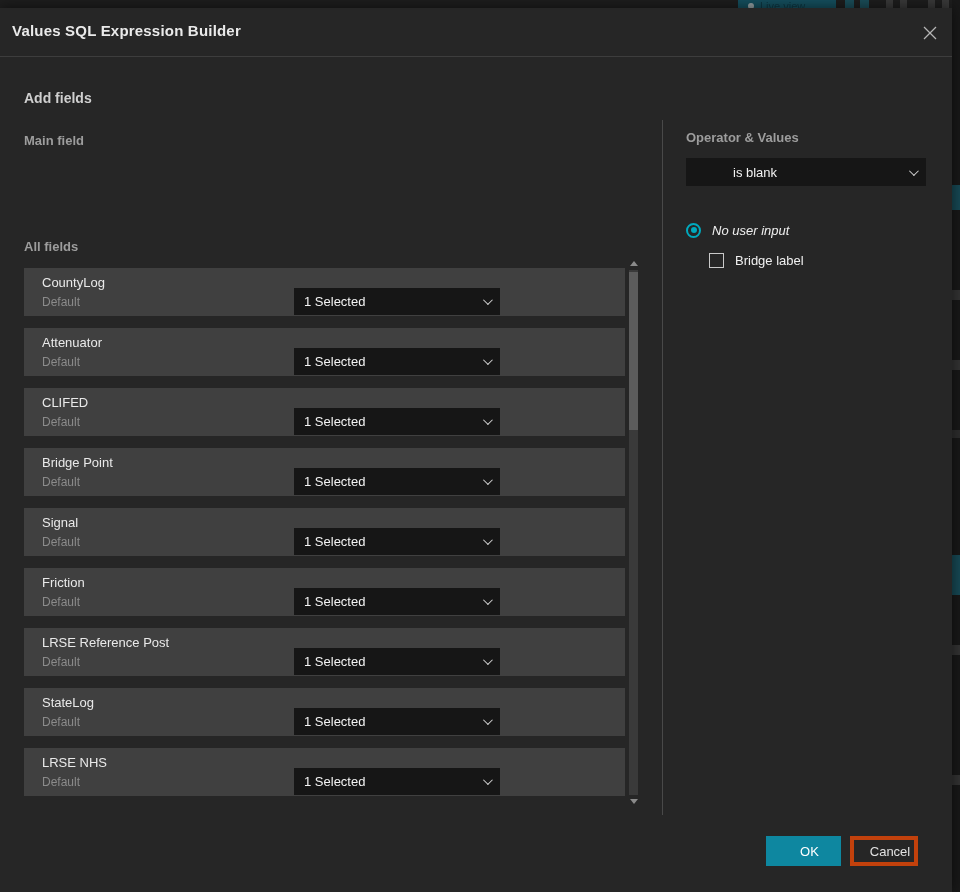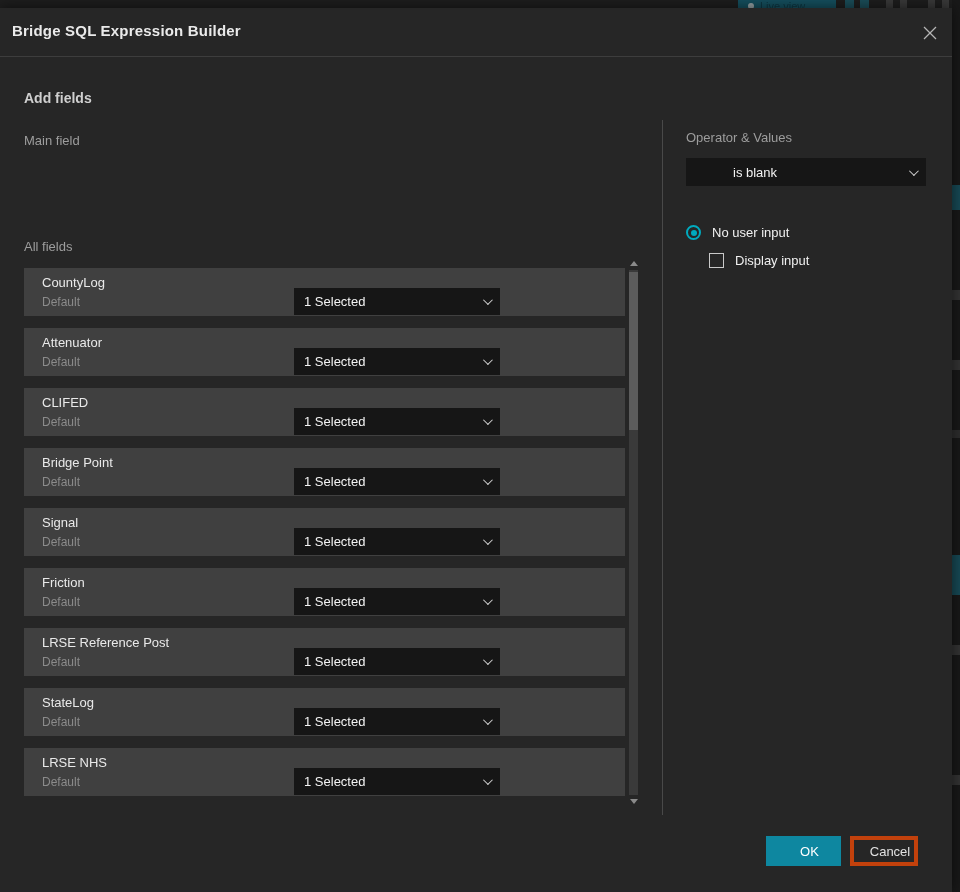--- a/index.html
+++ b/index.html
@@ -25,21 +25,21 @@
 
   
   #dialog { left:0; top:8px; width:952px; height:884px; background:#262626;
     box-shadow:0 0 14px rgba(0,0,0,.6); }
   #dialog-header { left:0; top:0; width:952px; height:49px; border-bottom:1px solid #3d3d3d; }
   #dialog-title { left:12px; top:14px; font-size:15px; font-weight:600; color:#eaeaea; letter-spacing:.2px; }
   #close-btn { left:916px; top:12px; width:28px; height:26px; display:flex; align-items:center;
     justify-content:center; cursor:pointer; }
 
   .heading-lg { font-size:14px; font-weight:700; color:#cfcfcf; }
-  .heading-sm { font-size:13px; font-weight:400; color:#9d9d9d; }
+  .heading-sm { font-size:13px; font-weight:700; color:#9d9d9d; }
 
   
   .select { background:#161616; height:27px; display:flex; align-items:center;
     padding:0 10px; cursor:pointer; font-size:13px; color:#f3f3f3; }
   .select .label { flex:1 1 auto; white-space:nowrap; overflow:hidden; }
   .chev { width:7px; height:7px; border-right:1.6px solid #cfcfcf; border-bottom:1.6px solid #cfcfcf;
     transform:rotate(45deg) translateY(-2px); flex:0 0 auto; }
 
   
   #main-field-panel { left:24px; top:147px; width:613px; height:58px; background:#333333; }
@@ -60,21 +60,21 @@
     border-right:4px solid transparent; }
   .sb-up { top:3px; border-bottom:5px solid #8a8a8a; }
   .sb-down { top:541px; border-top:5px solid #8a8a8a; }
   .sb-track { position:absolute; left:1px; top:12px; width:9px; height:525px; background:#3a3a3a; }
   .sb-thumb { position:absolute; left:0; top:2px; width:9px; height:158px; background:#5c5c5c; }
 
   
   #v-divider { left:662px; top:112px; width:1px; height:695px; background:#494949; }
   #operator-heading { left:686px; top:122px; }
   #operator-select { left:686px; top:150px; width:240px; height:28px;padding-left:47px; }
-  #radio-row { left:686px; top:212px; height:20px; display:flex; align-items:flex-end; cursor:pointer; }
+  #radio-row { left:686px; top:212px; height:20px; display:flex; align-items:center; cursor:pointer;font-style:italic; }
   .radio { width:15px; height:15px; border-radius:50%; border:2px solid #00aabe; position:relative;
     background:#262626; flex:0 0 auto; }
   .radio::after { content:''; position:absolute; inset:2.5px; border-radius:50%; background:#00aabe; }
   #radio-row .ctl-label, #checkbox-row .ctl-label { margin-left:11px; font-size:13px; color:#f0f0f0; }
   #checkbox-row { left:709px; top:243px; height:18px; display:flex; align-items:center; cursor:pointer; }
   .checkbox { width:15px; height:15px; border:1.5px solid #c9c9c9; background:transparent; flex:0 0 auto; }
 
   
   .btn { position:absolute; top:828px; height:30px; display:flex; align-items:center; justify-content:center;
     font-size:13px; cursor:pointer;padding-left:12px; }
@@ -103,21 +103,21 @@
   <div class="abs edge-frag" style="top:360px;height:10px;background:#343434;"></div>
   <div class="abs edge-frag" style="top:430px;height:8px;background:#2e2e2e;"></div>
   <div class="abs edge-frag" style="top:555px;height:40px;background:#174a56;"></div>
   <div class="abs edge-frag" style="top:645px;height:10px;background:#343434;"></div>
   <div class="abs edge-frag" style="top:775px;height:10px;background:#343434;"></div>
 </div>
 
 <div id="dialog" class="abs">
 
   <div id="dialog-header" class="abs">
-    <div id="dialog-title" class="abs">Bridge SQL Expression Builder</div>
+    <div id="dialog-title" class="abs">Values SQL Expression Builder</div>
     <div id="close-btn" class="abs">
       <svg width="18" height="18" viewBox="0 0 18 18">
         <line x1="3" y1="3" x2="15" y2="15" stroke="#b5b5b5" stroke-width="1.2"></line>
         <line x1="15" y1="3" x2="3" y2="15" stroke="#b5b5b5" stroke-width="1.2"></line>
       </svg>
     </div>
   </div>
 
   <div class="abs heading-lg" style="left:24px;top:82px;">Add fields</div>
 
@@ -223,19 +223,19 @@
     <span class="chev"></span>
   </div>
 
   <div id="radio-row" class="abs">
     <span class="radio"></span>
     <span class="ctl-label">No user input</span>
   </div>
 
   <div id="checkbox-row" class="abs">
     <span class="checkbox"></span>
-    <span class="ctl-label">Display input</span>
+    <span class="ctl-label">Bridge label</span>
   </div>
 
   <div id="ok-btn" class="btn">OK</div>
   <div id="cancel-btn" class="btn">Cancel</div>
 
 </div>
 
 </body></html>

